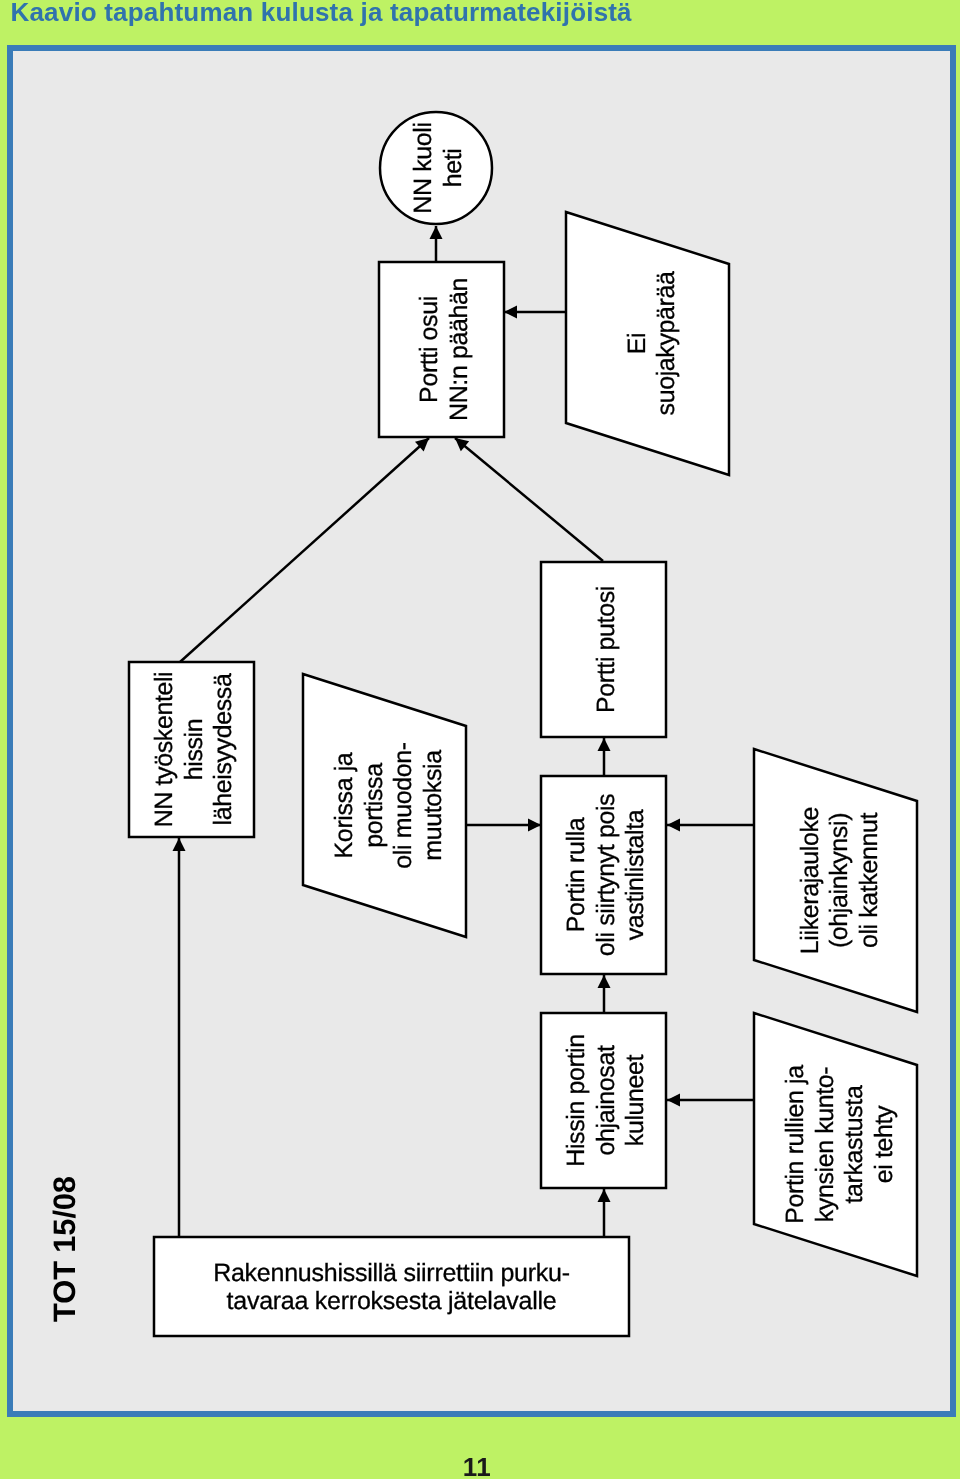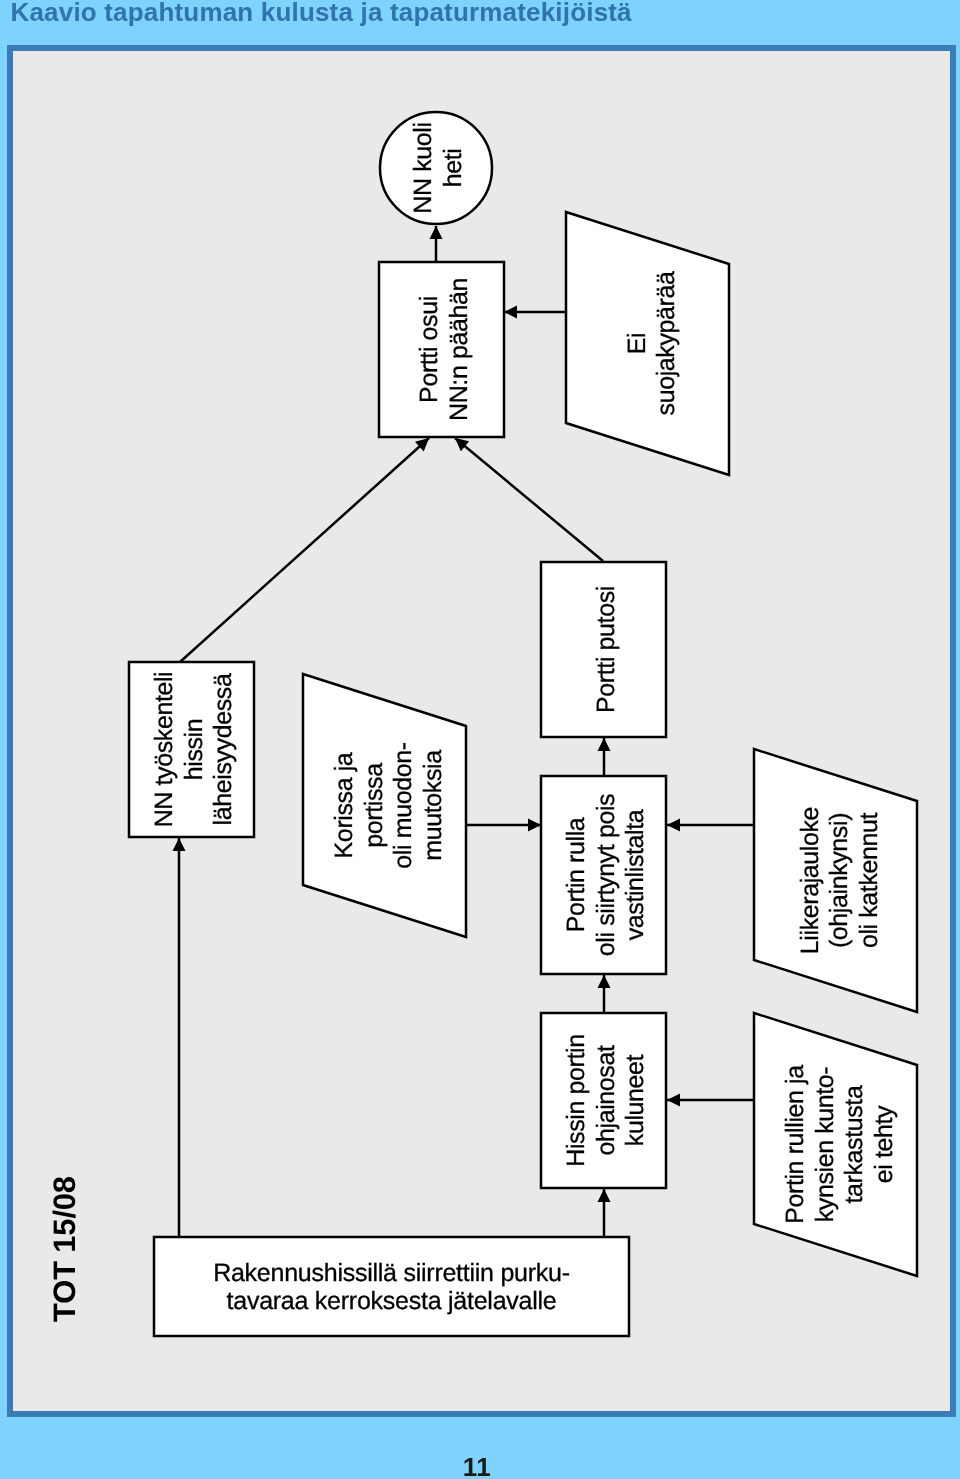--- a/index.html
+++ b/index.html
@@ -1,18 +1,18 @@
 <!DOCTYPE html>
 <html><head>
 <meta charset="utf-8">
 <title>Kaavio</title>
 <style>
   html,body{margin:0;padding:0;background:#ffffff;}
   body{width:960px;height:1479px;overflow:hidden;font-family:"Liberation Sans",sans-serif;-webkit-font-smoothing:antialiased;}
-  .page{position:relative;width:960px;height:1479px;background:#7dd3fc;}
+  .page{position:relative;width:960px;height:1479px;background:#bef264;}
   .title{position:absolute;left:10.5px;top:-3.5px;font-size:26px;letter-spacing:0.18px;font-weight:bold;color:#3073ad;white-space:nowrap;transform:translateZ(0);}
   .panel{position:absolute;left:6.5px;top:44.5px;width:949.5px;height:1372.5px;background:#e9e9e9;border:6px solid #3a7cb8;box-sizing:border-box;}
   .pageno{position:absolute;left:-3px;top:1452px;width:960px;text-align:center;font-size:26px;font-weight:bold;letter-spacing:0.4px;color:#1a1a1a;transform:translateZ(0);}
   .diagram{position:absolute;left:0;top:0;width:960px;height:1479px;shape-rendering:geometricPrecision;text-rendering:geometricPrecision;transform:translateZ(0);}
   .nodetext{font-family:"Liberation Sans",sans-serif;font-size:25px;letter-spacing:-0.4px;fill:#000;stroke:#000;stroke-width:0.3;paint-order:stroke fill;-webkit-font-smoothing:antialiased;}
   .nodetext.horiz{font-size:25px;letter-spacing:-0.25px;}
   .caselabel{font-family:"Liberation Sans",sans-serif;font-size:31px;font-weight:bold;letter-spacing:-0.2px;fill:#000;}
   .shape{fill:#ffffff;stroke:#000000;stroke-width:2.5;}
   .conn{stroke:#000000;stroke-width:2.5;fill:none;}
   .head{fill:#000000;}

